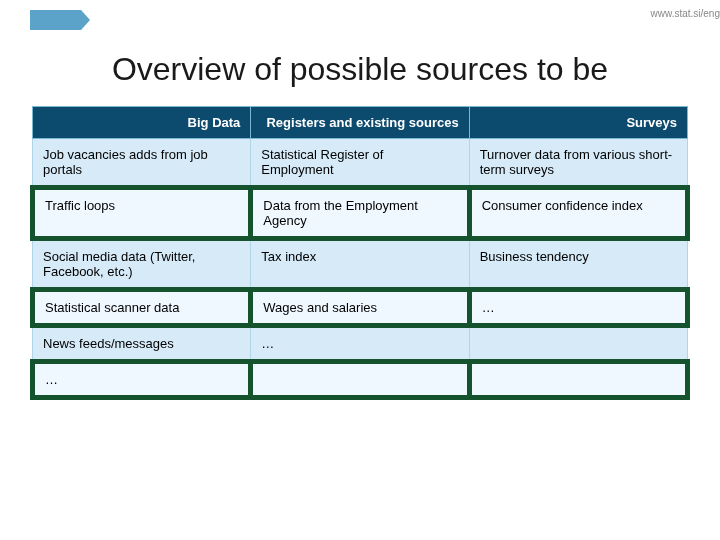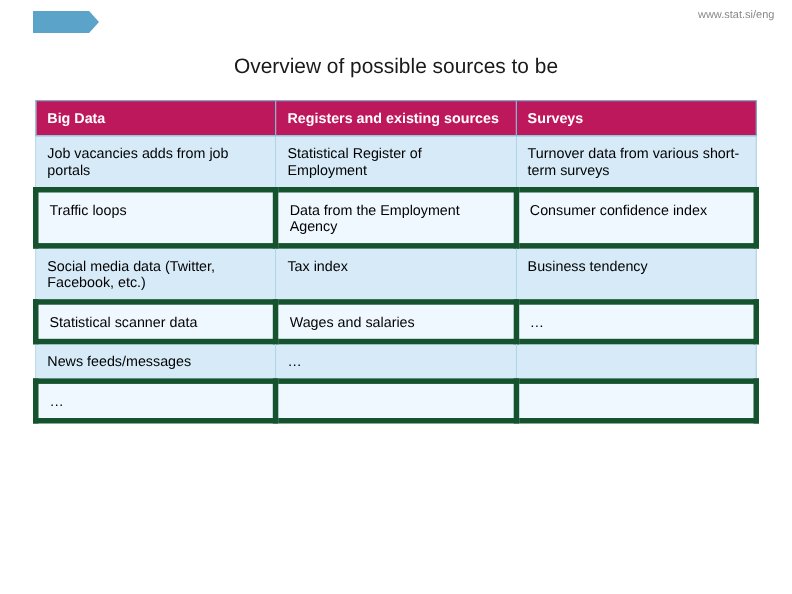--- a/index.html
+++ b/index.html
@@ -8,21 +8,21 @@
       height: 540px;
       background: #ffffff;
       font-family: Arial, Helvetica, sans-serif;
       overflow: hidden;
       position: relative;
     }
 
     .watermark {
       position: absolute;
       top: 8px;
-      right: 16px;
+      right: 0;
       font-size: 10px;
       color: #888;
     }
 
     .logo {
       position: absolute;
       top: 10px;
       left: 30px;
       display: flex;
       align-items: center;
@@ -34,44 +34,44 @@
       background: #5ba3c9;
       clip-path: polygon(0 0, 85% 0, 100% 50%, 85% 100%, 0 100%);
     }
 
     .main-content {
       padding: 20px 30px 10px 30px;
       margin-top: 30px;
     }
 
     .title {
-      font-size: 19px;
+      font-size: 32px;
       font-weight: normal;
       color: #1a1a1a;
       line-height: 1.2;
       margin-bottom: 18px;
       text-align: center;
     }
 
     .table-container {
       width: 100%;
     }
 
     table {
       width: 100%;
       border-collapse: collapse;
       font-size: 13px;
     }
 
     .header-row th {
-      background: #be185d;
+      background: #0c4a6e;
       color: #ffffff;
       font-weight: bold;
       padding: 8px 10px;
-      text-align: left;
+      text-align: right;
       border: 1px solid #7ab8d4;
     }
 
     .even-row td {
       background: #d6eaf8;
       padding: 8px 10px;
       border: 1px solid #b0d4e8;
       vertical-align: top;
     }
 

